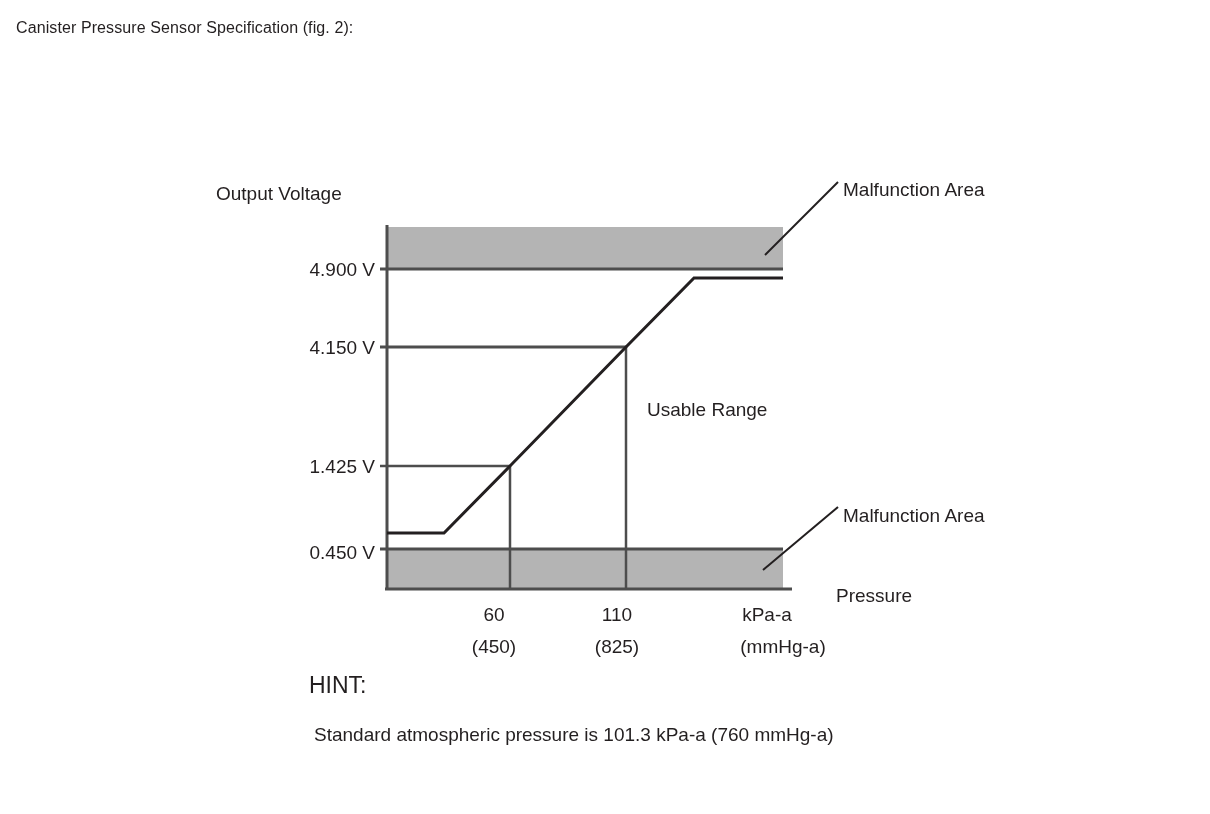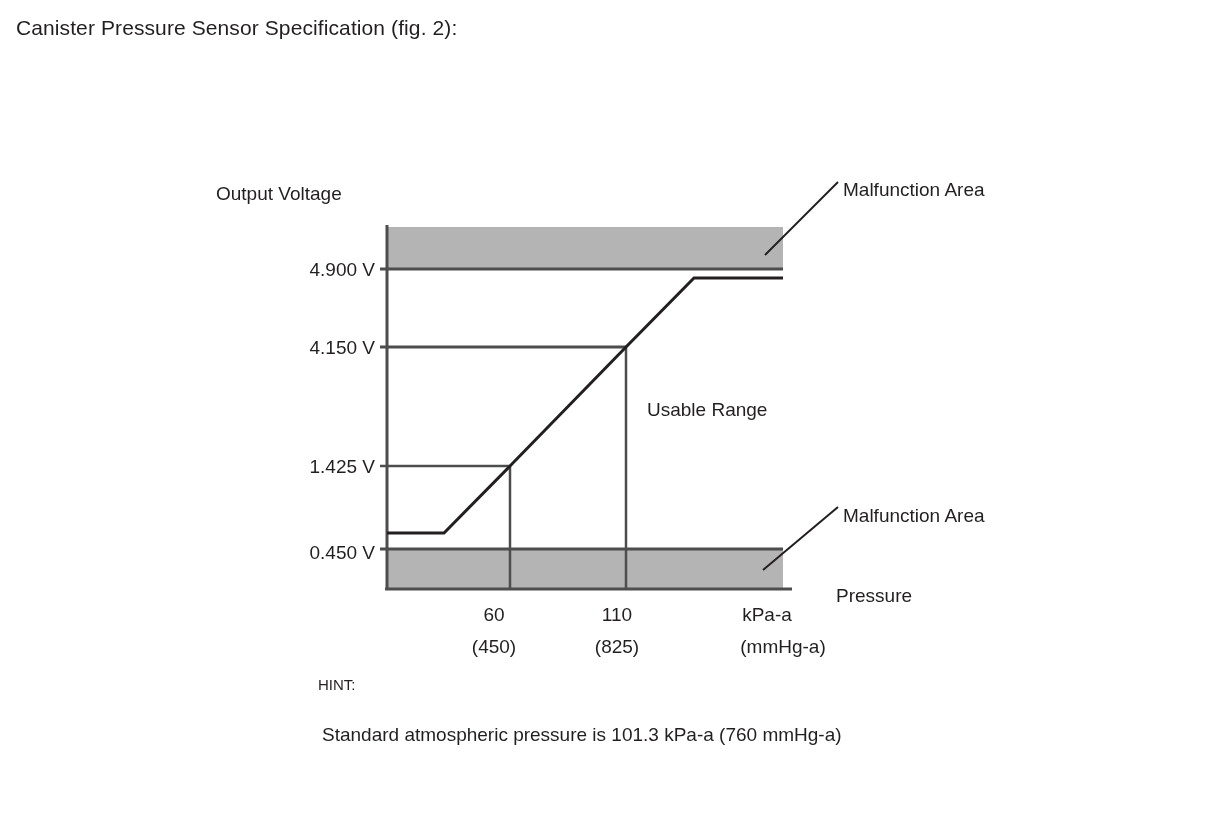--- a/index.html
+++ b/index.html
@@ -16,21 +16,21 @@
     overflow: hidden;
   }
   .page {
     position: absolute;
     inset: 0;
   }
   .doc-title {
     position: absolute;
     left: 16px;
     top: 15px;
-    font-size: 21px;
+    font-size: 16px;
     line-height: 26px;
     letter-spacing: 0.1px;
     white-space: nowrap;
   }
   .figure-wrap {
     position: absolute;
     left: 0;
     top: 12px;
     width: 1210px;
     height: 680px;
@@ -47,29 +47,29 @@
   .t-axis-title { font-size: 19px; }
   .t-tick { font-size: 19px; }
   .t-anno { font-size: 19px; }
   .hint-block {
     position: absolute;
     left: 306px;
     top: 672px;
     width: 820px;
   }
   .hint-label {
-    font-size: 15px;
+    font-size: 23px;
     line-height: 26px;
-    margin: 0 0 24px 12px;
+    margin: 0 0 24px 3px;
     white-space: nowrap;
   }
   .hint-text {
     font-size: 19px;
     line-height: 26px;
-    margin: 16px;
+    margin: 8px;
     white-space: nowrap;
   }
 </style>
 </head>
 <body>
 
 <div class="page">
 
   <div class="doc-title">Canister Pressure Sensor Specification (fig. 2):</div>
 

